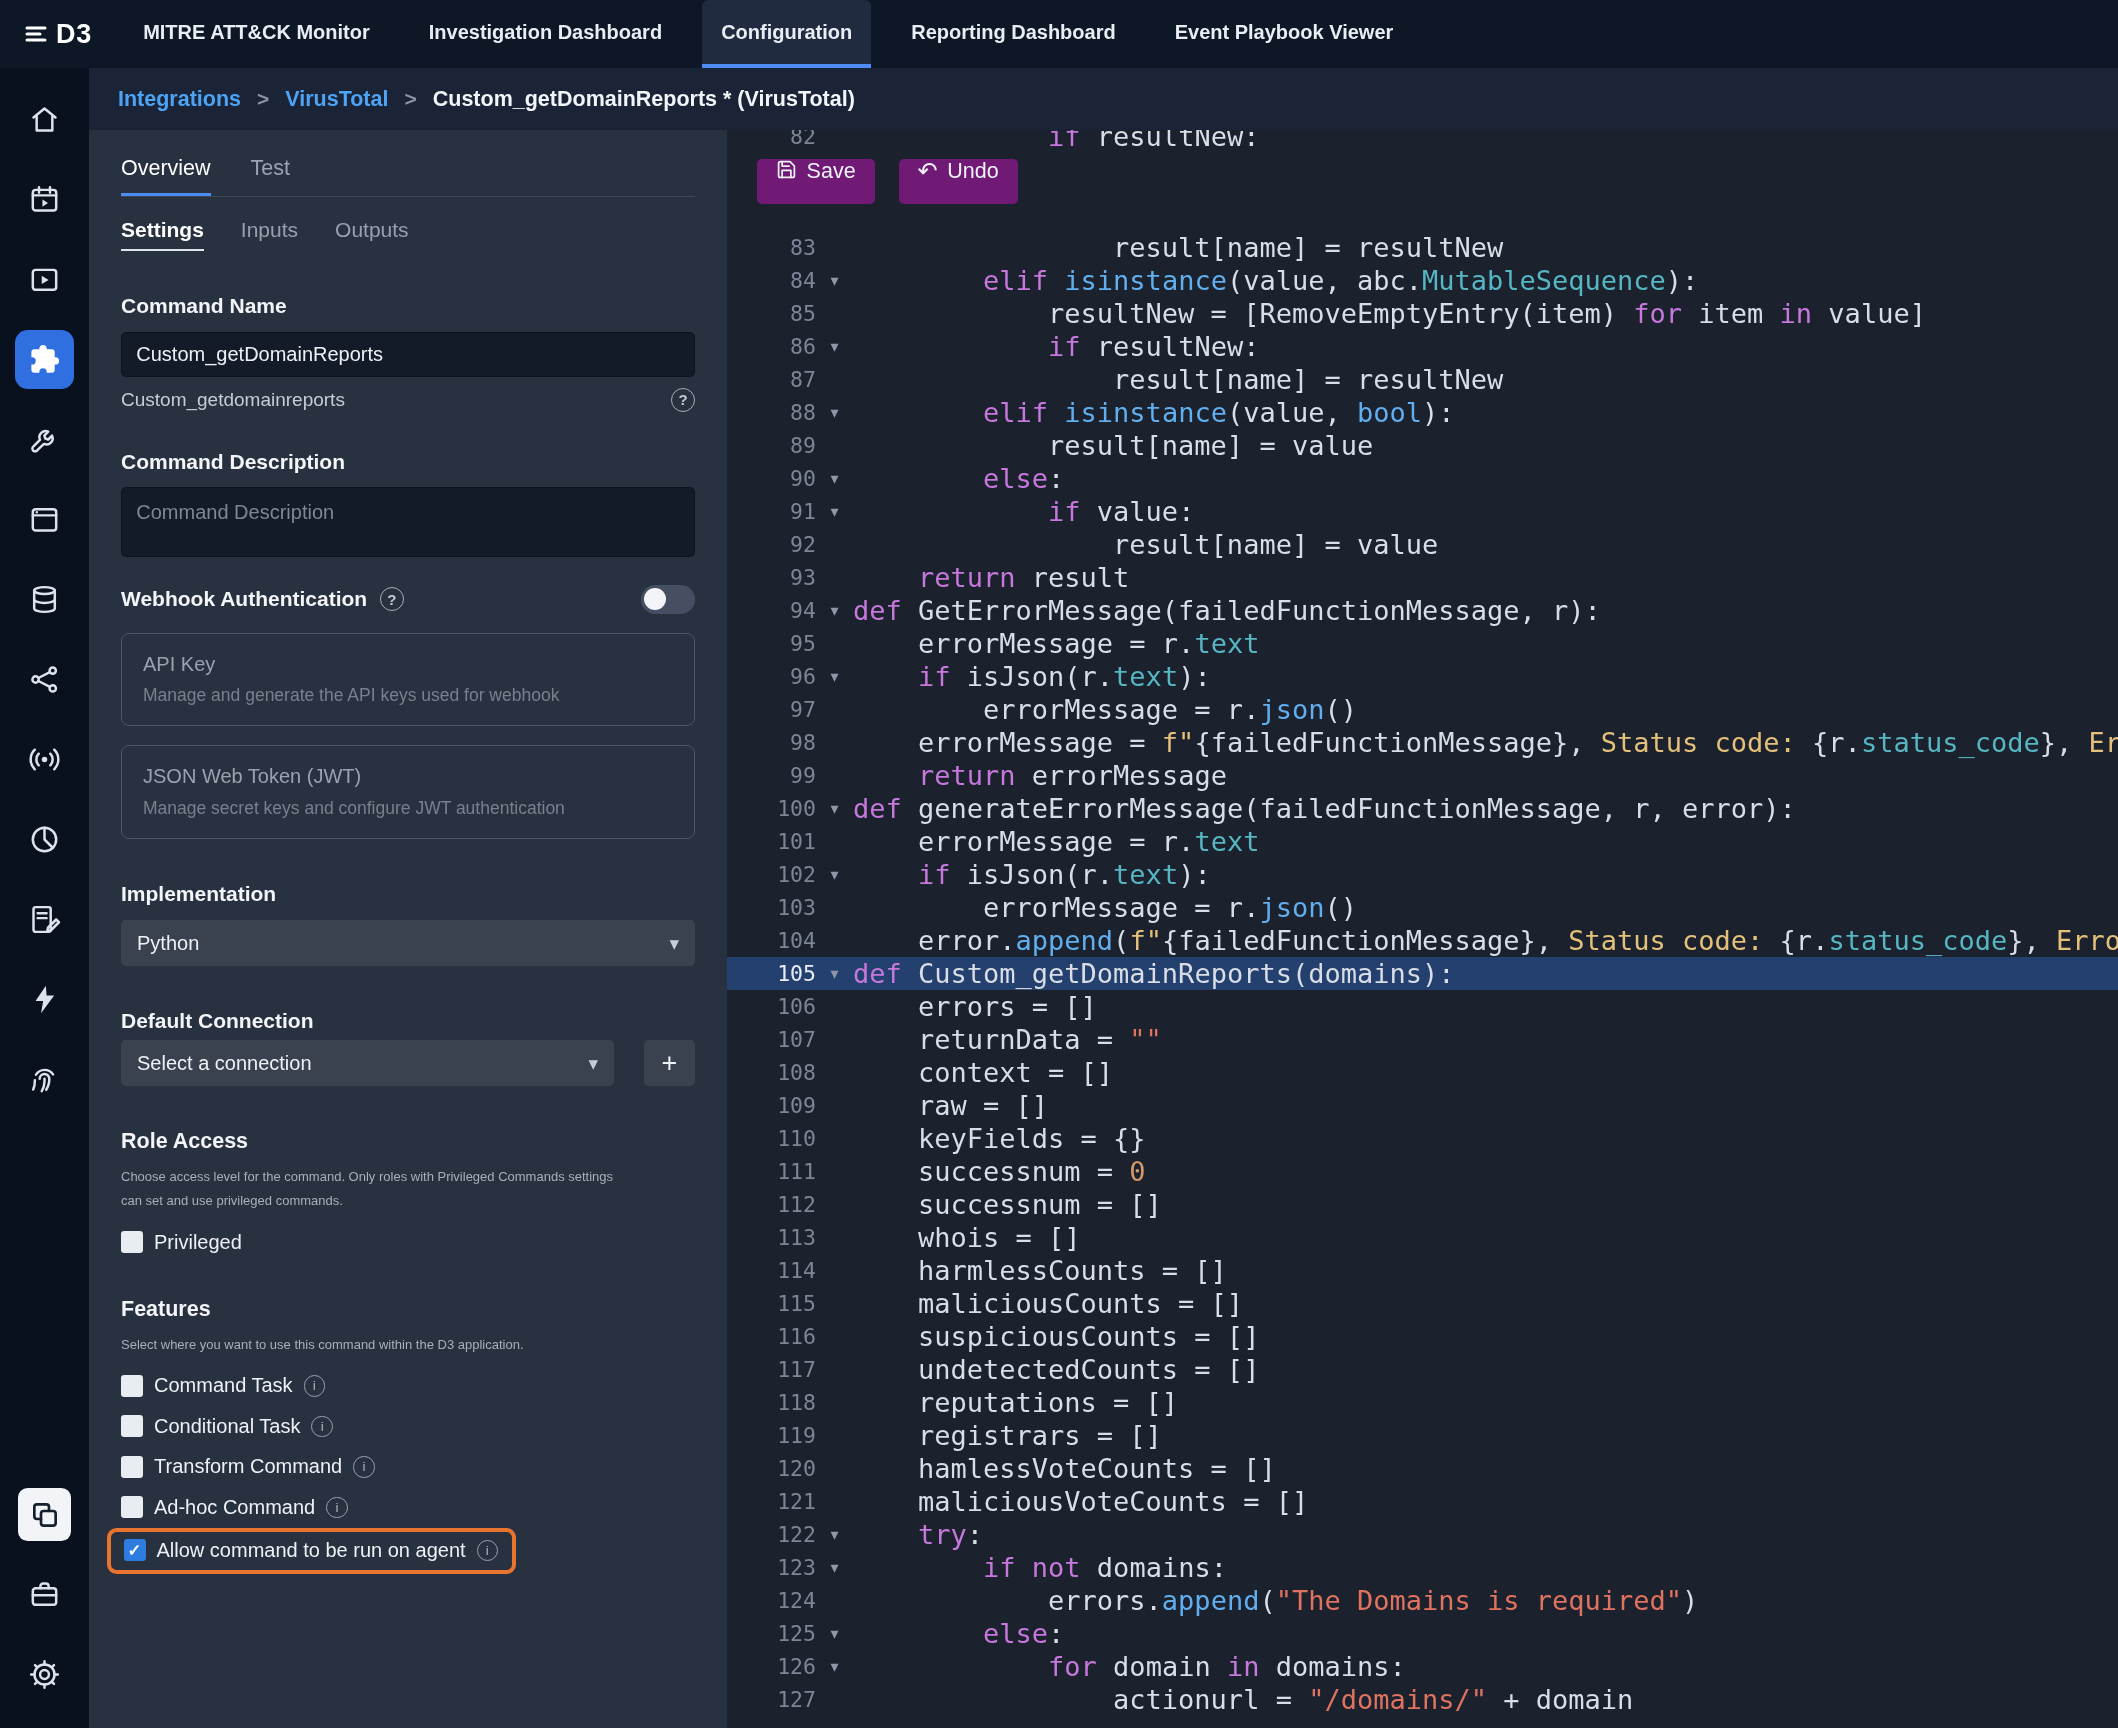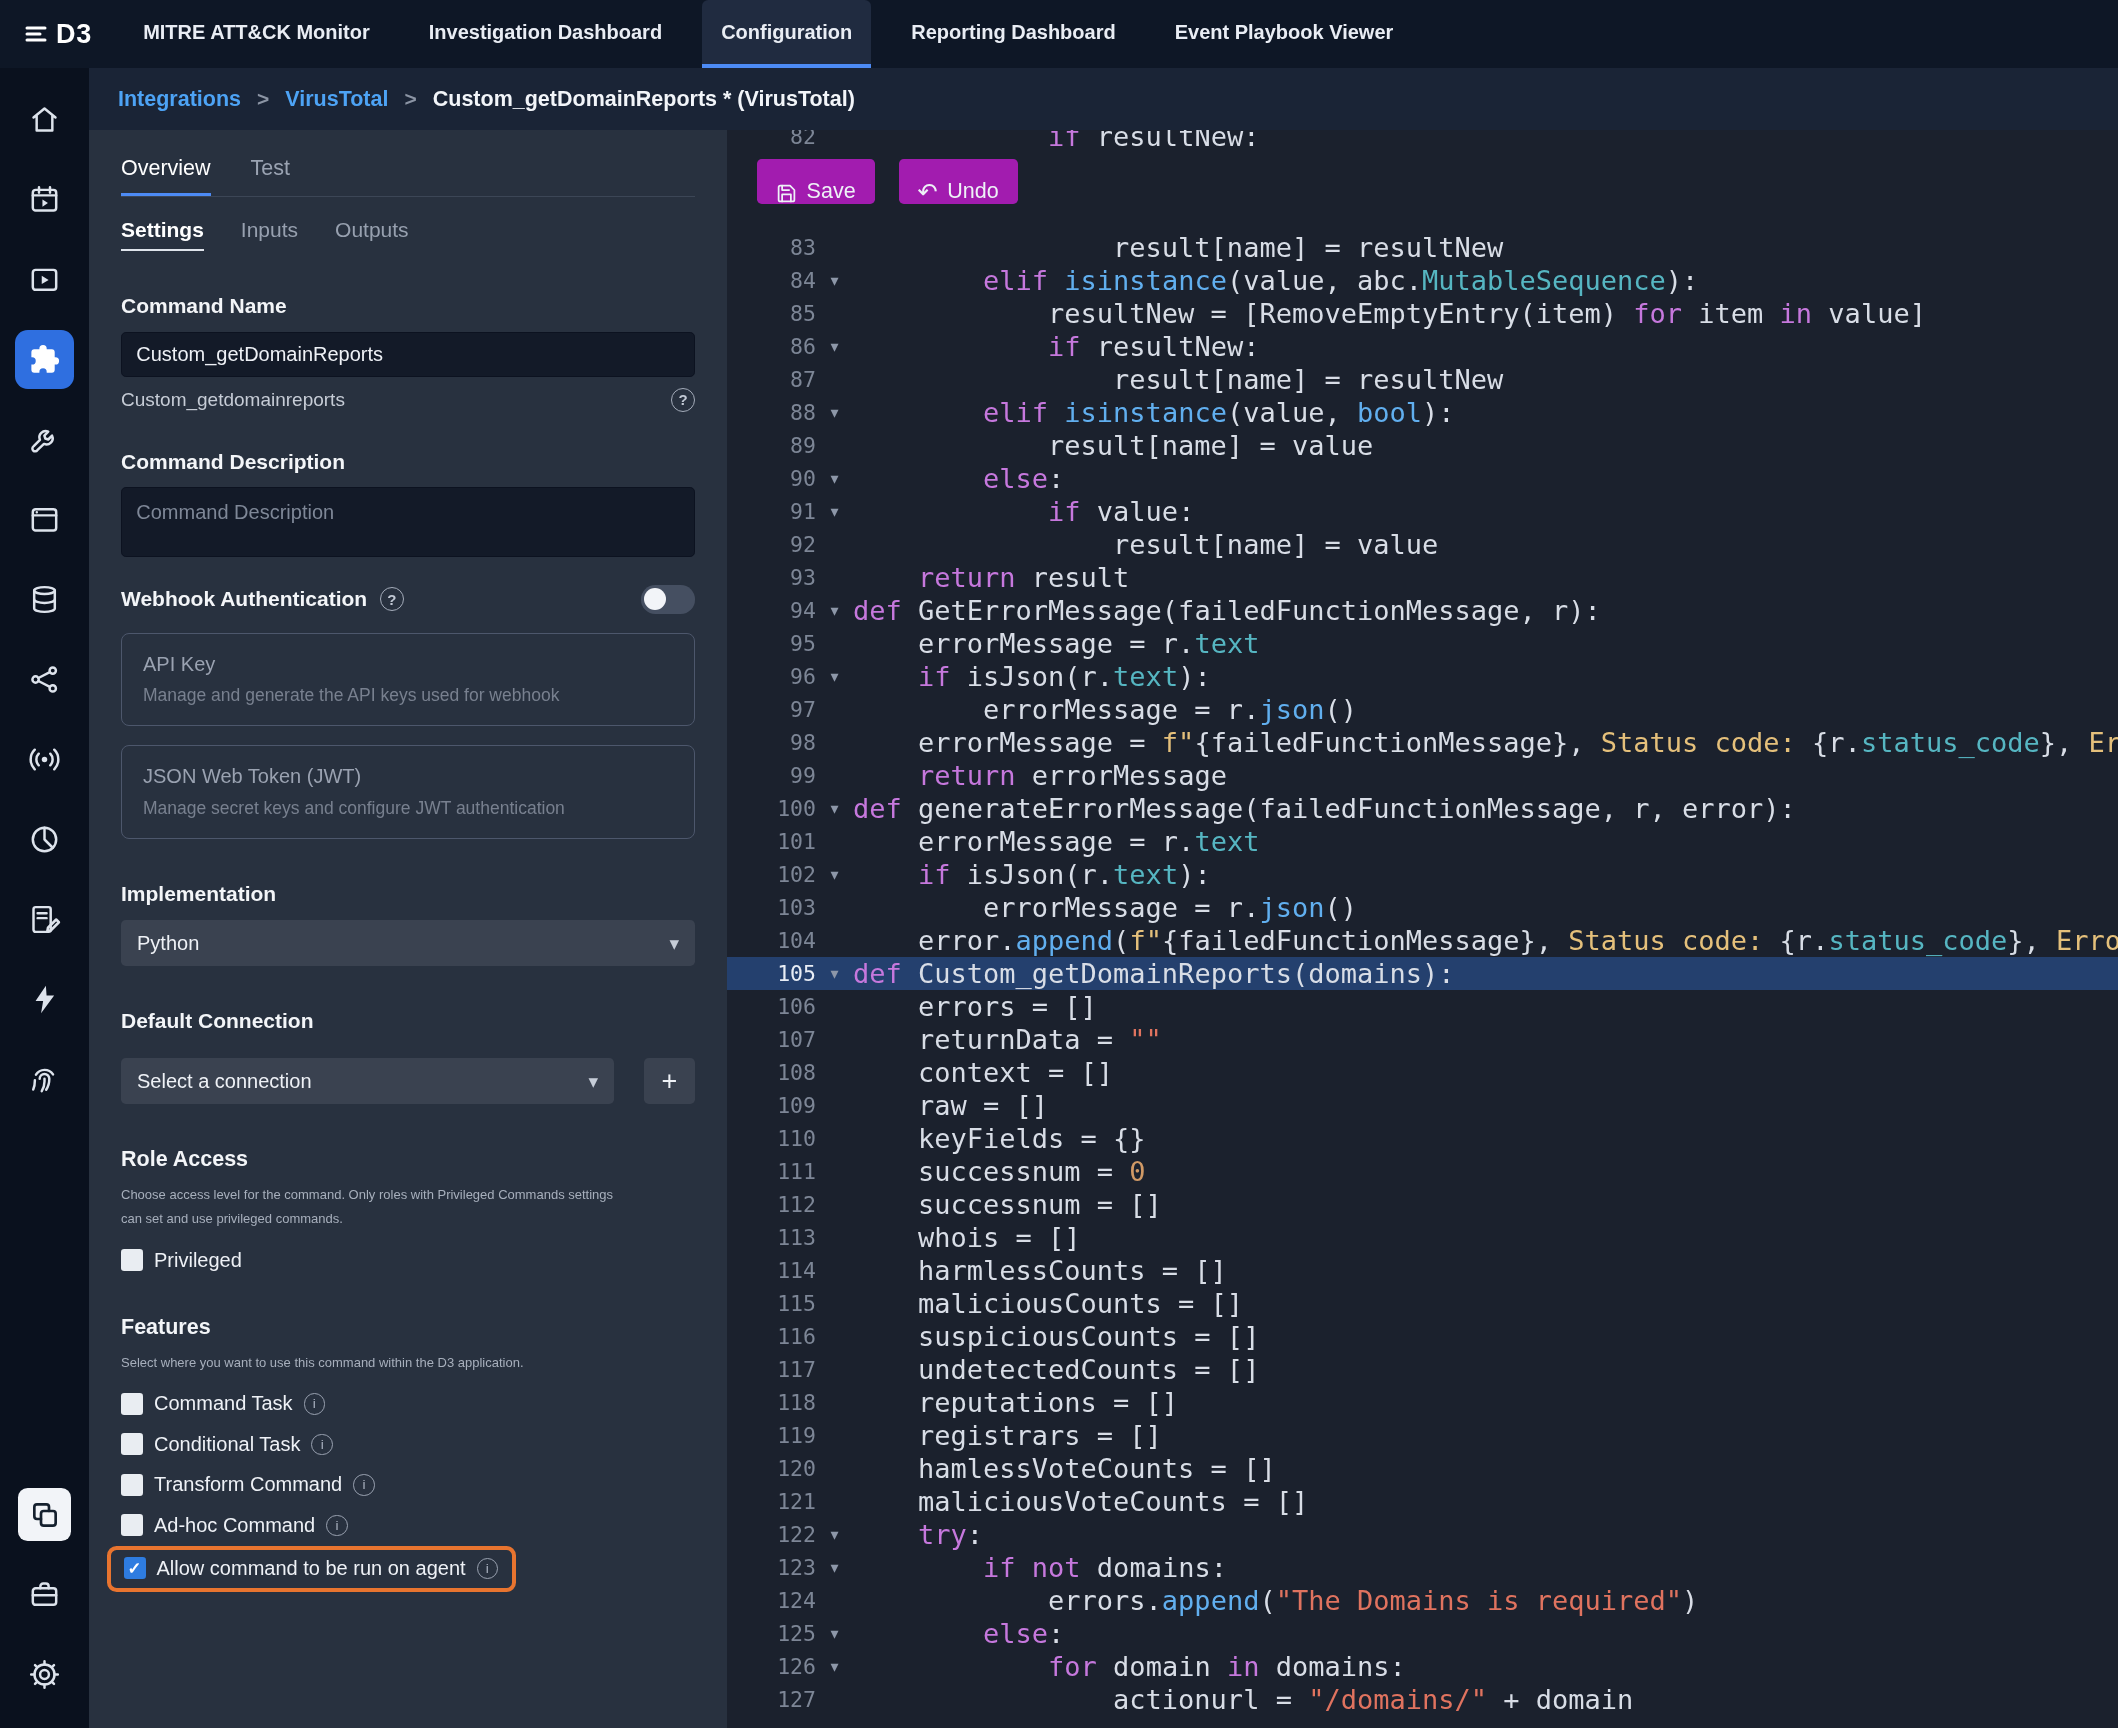--- a/index.html
+++ b/index.html
@@ -66,21 +66,21 @@
   .webhook-row .field-label{margin-top:0}
   .toggle{margin-left:auto;width:54px;height:29px;border-radius:14.3px;background:#454f61;position:relative}
   .knob{position:absolute;left:3.2px;top:3.2px;width:22px;height:22px;border-radius:50%;background:#f2f4f8}
   .auth-card{margin-top:19px;border:1.6px solid #4d576c;border-radius:8px;padding:19px 21px}
   .auth-title{font-size:20px;color:#9aa2b1}
   .auth-sub{margin-top:9.6px;font-size:17.5px;color:#78808f}
   .select{margin-top:14.3px;height:46px;background:#3a4250;border-radius:4.8px;display:flex;align-items:center;
           justify-content:space-between;padding:0 16px;font-size:20px;color:#eef1f6}
   .chev{color:#c6cdd8;font-size:19px}
   .chev::before{content:"▾"}
-  .conn-row{display:flex;gap:30px;margin-top:25px}
+  .conn-row{display:flex;gap:30px;margin-top:7px}
   .conn-row .select{flex:1;margin-top:0}
   .plus-btn{flex:0 0 51px;height:46px;background:#3a4250;border-radius:4.8px;color:#eef1f6;font-size:27px;
             display:flex;align-items:center;justify-content:center}
   .section-head{margin-top:43px;font-size:21.5px;font-weight:700;color:#f3f5f8}
   .section-desc{margin-top:11px;font-size:13px;line-height:24px;color:#a7afbc;max-width:507px}
   .check-row{display:flex;align-items:center;gap:11px;margin-top:17.5px}
   .cb{width:22px;height:22px;border-radius:3.2px;background:#e9edf2;flex:0 0 22px}
   .cb.checked{background:var(--checkbox-blue);display:flex;align-items:center;justify-content:center}
   .cb.checked::after{content:"✓";color:#fff;font-size:16.7px;font-weight:700}
   .cb-label{font-size:20px;color:#eef1f6}
@@ -88,21 +88,21 @@
              display:flex;align-items:center;justify-content:center;flex:0 0 21.5px}
   .info-icon::before{content:"i"}
   .ring{margin-top:9.6px;margin-left:-14.3px;display:inline-flex;border:4px solid var(--highlight-orange);
         border-radius:9.6px;padding:6.4px 14.3px 8px 12.8px}
   .ring .check-row{margin-top:0}
 
   
   .editor{flex:1;background:#1b212d;position:relative;overflow:hidden;min-width:0}
   .ed-toolbar{position:absolute;left:0;top:24px;right:0;height:80px;background:#1b212d;z-index:2;
               display:flex;gap:24px;padding:4.8px 0 0 30px}
-  .btn{height:45px;background:#a21caf;border-radius:4.8px;display:flex;align-items:flex-end;gap:9.6px;
+  .btn{height:45px;background:#701a75;border-radius:4.8px;display:flex;align-items:flex-start;gap:9.6px;
        padding:0 19px;color:#eef2f7;font-size:21.5px}
   .undo-glyph{font-size:24px;line-height:1}
   .undo-glyph::before{content:"↶"}
   .sliver-holder{position:absolute;top:-9.6px;left:0;right:0;z-index:1}
   .code-lines{position:absolute;top:101px;left:0;right:0;z-index:1}
   .crow{display:flex;height:33px;align-items:center;overflow:hidden}
   .crow.active{background:var(--active-line-bg)}
   .crow.active .ln{color:#e8edf5}
   .ln{flex:0 0 89px;width:89px;text-align:right;font:21.5px "DejaVu Sans Mono",monospace;color:#7d8696}
   .fold{flex:0 0 37px;width:37px;text-align:center;font-size:16px;color:#8d97a8}

